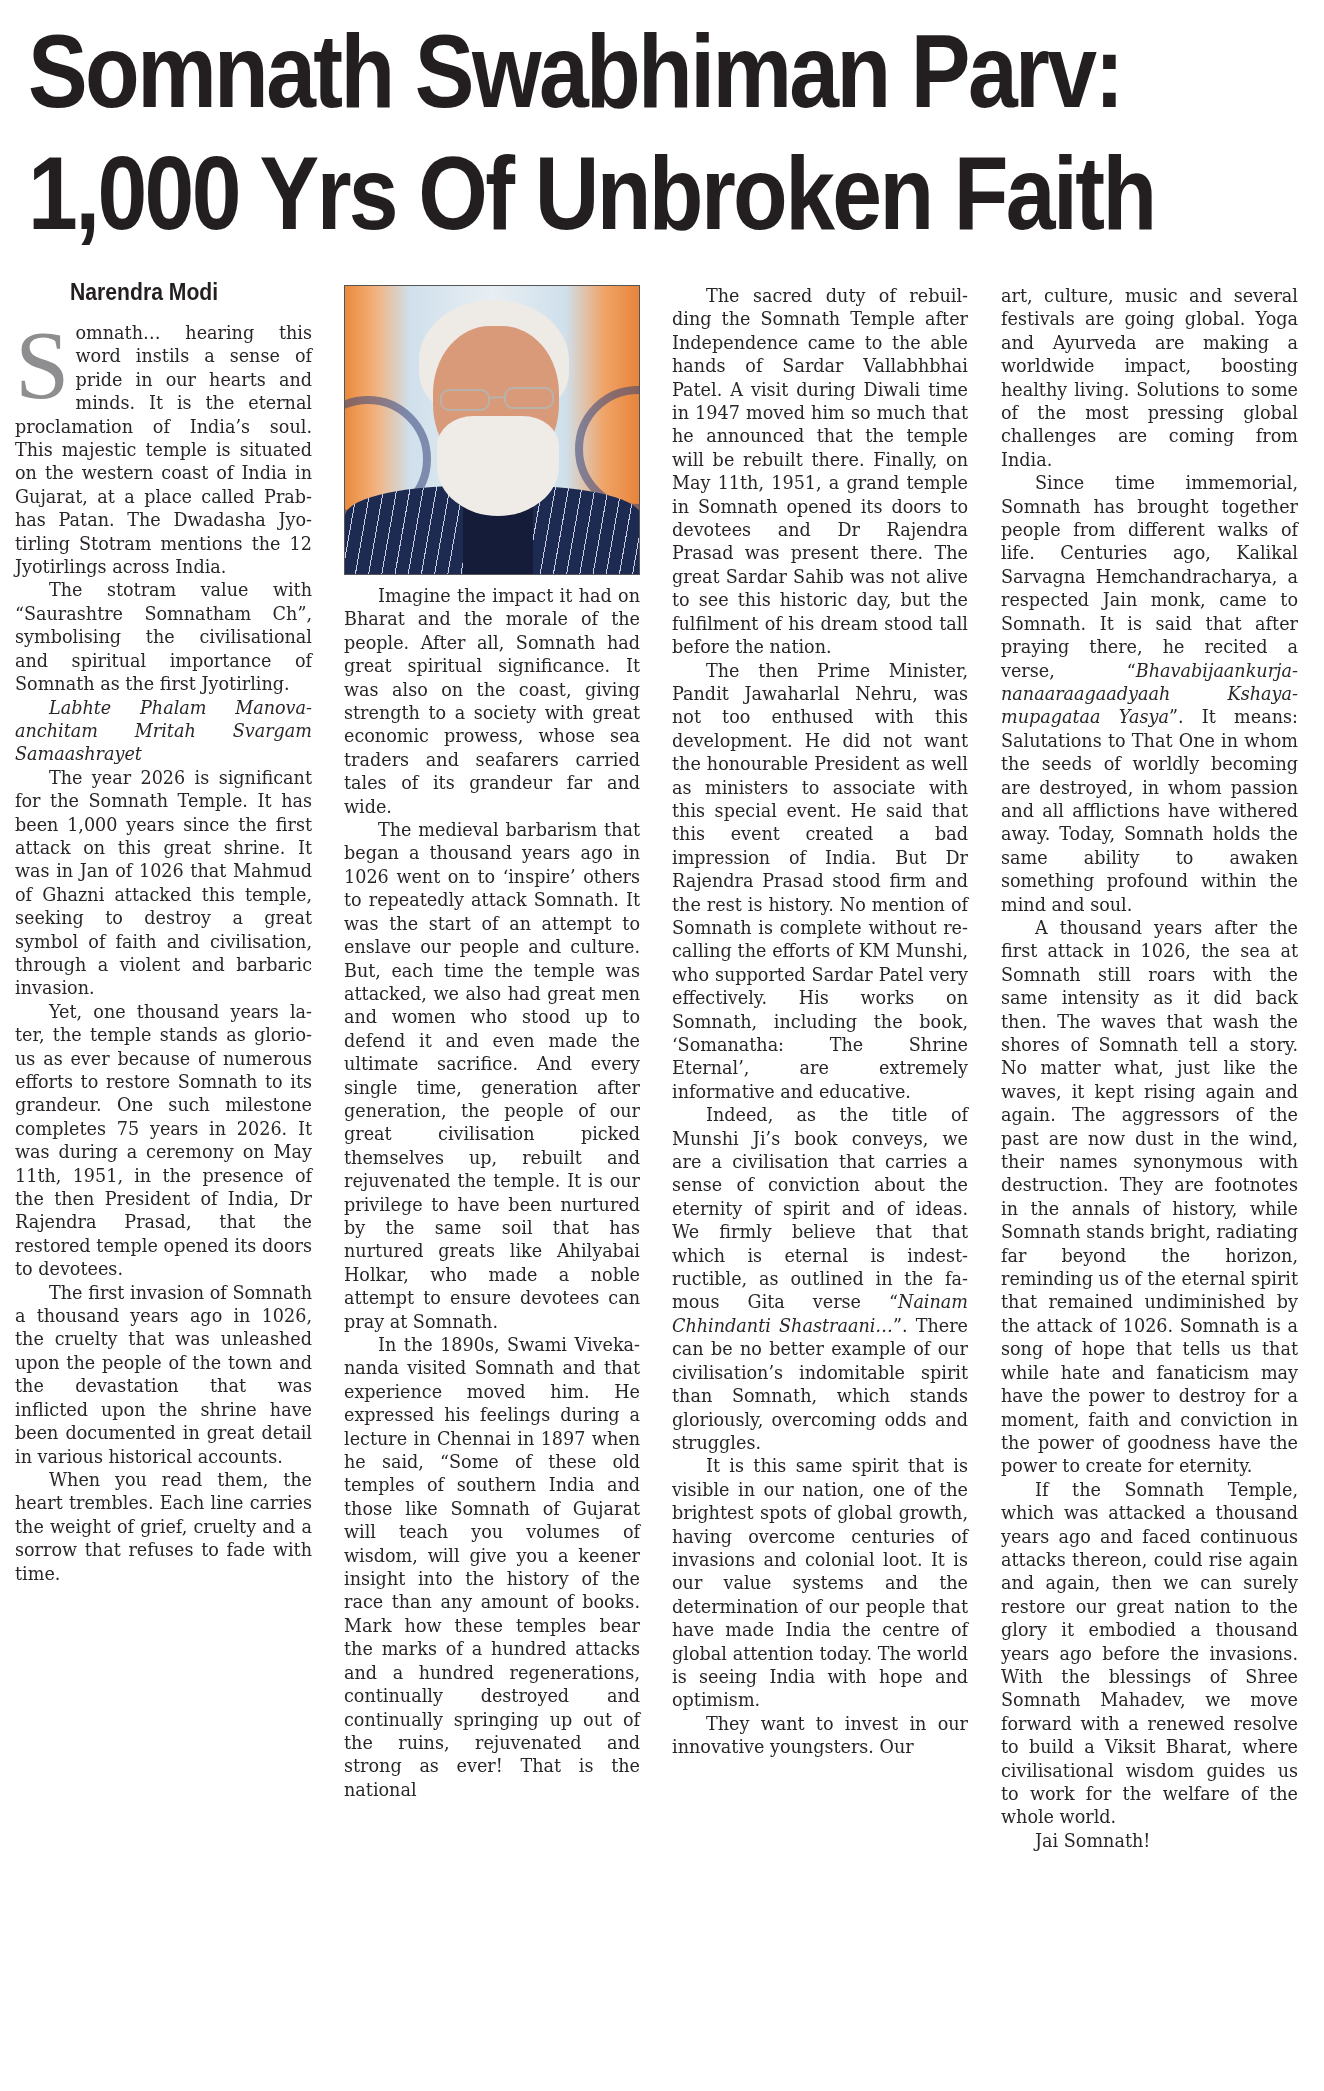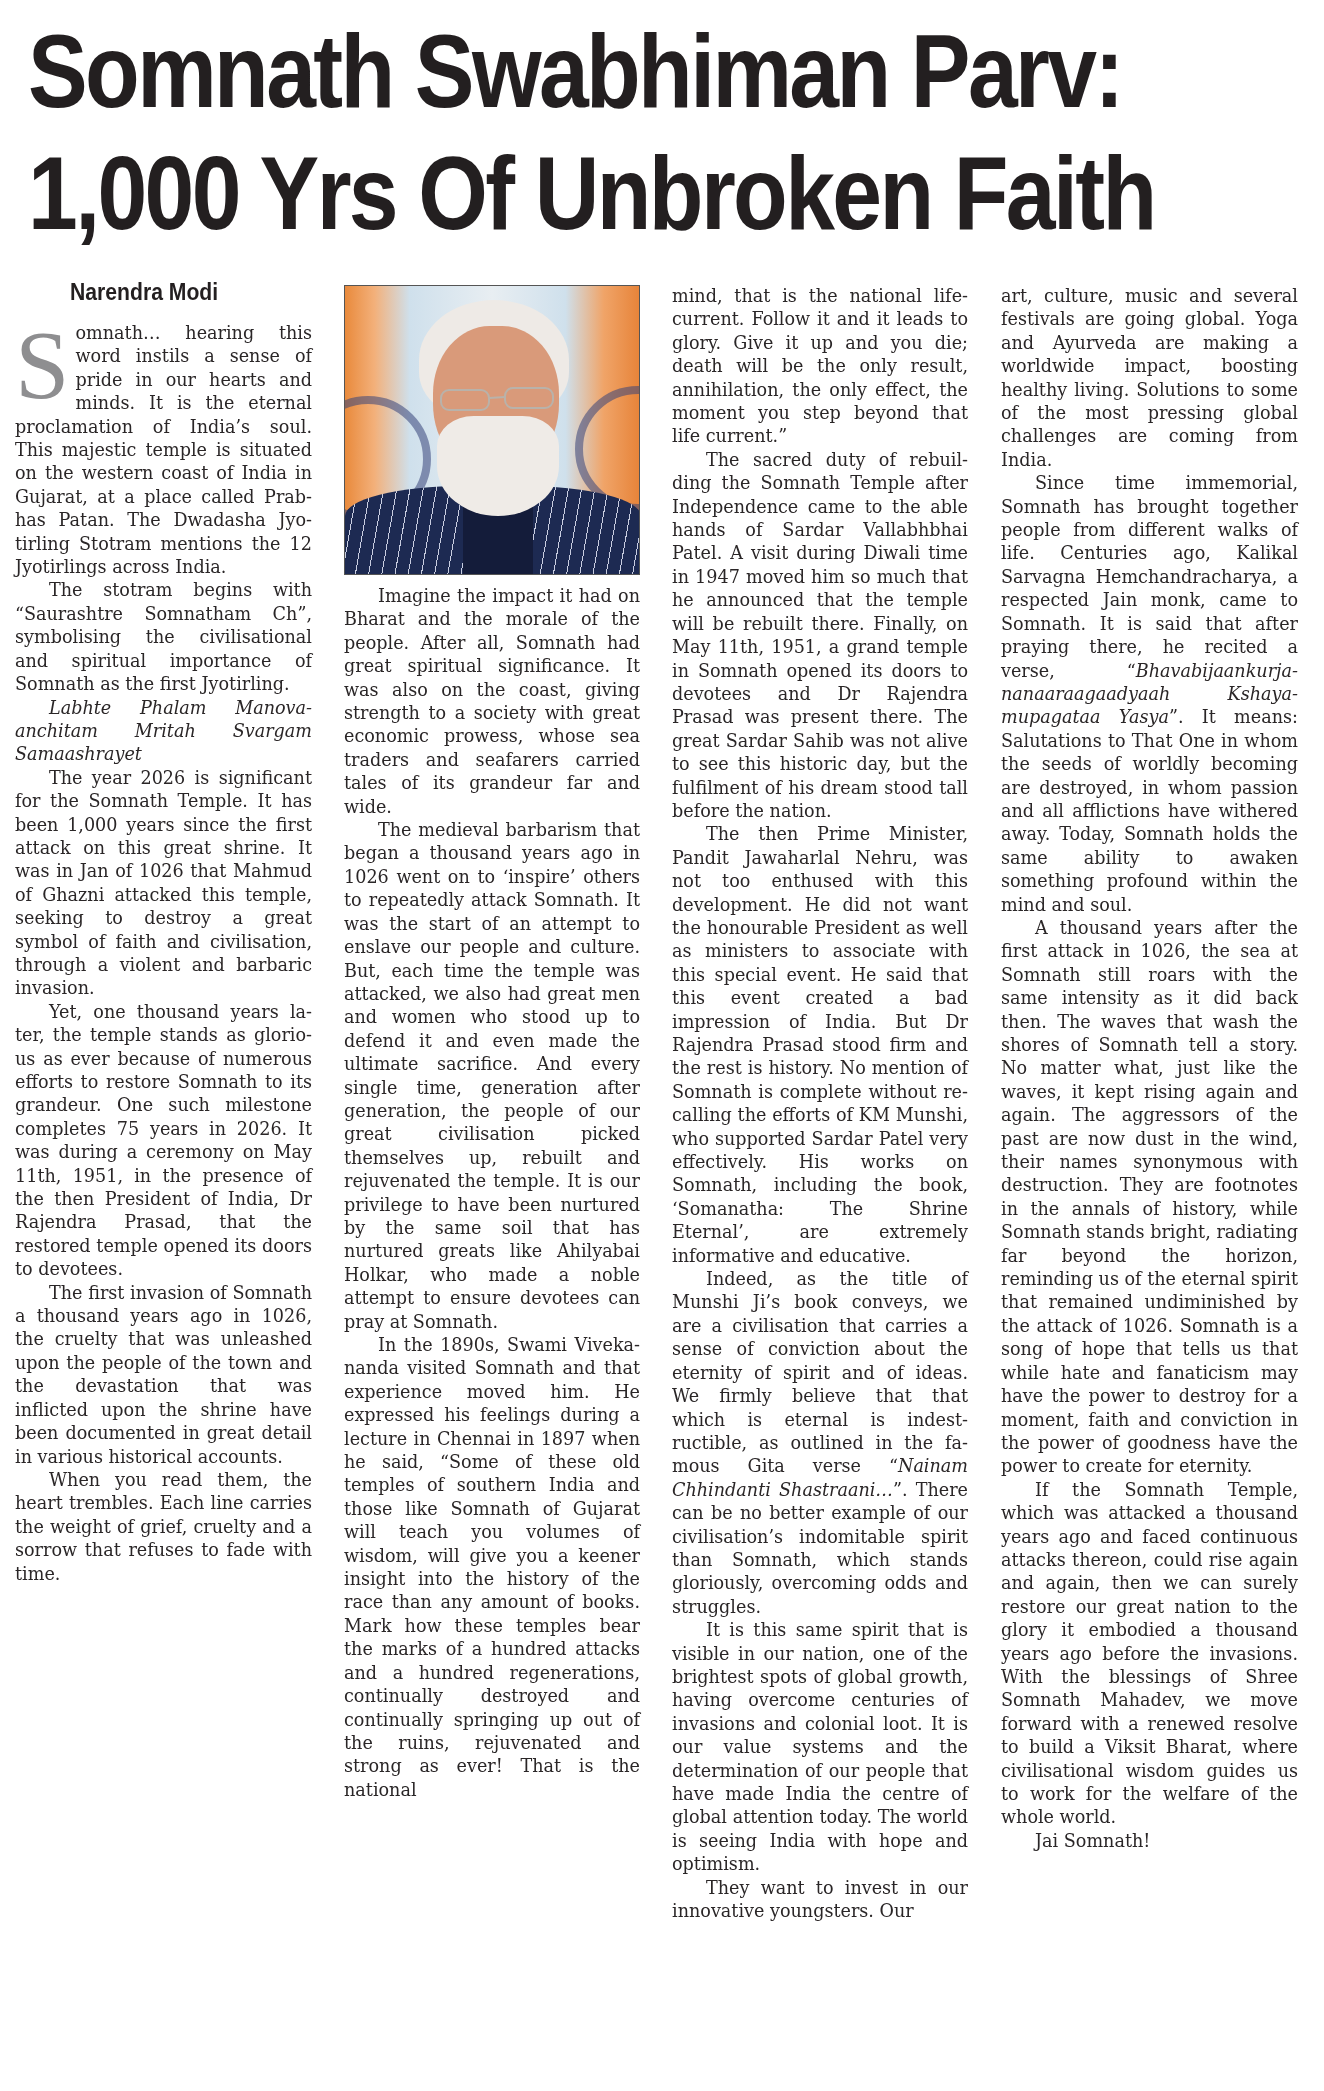--- a/index.html
+++ b/index.html
@@ -53,21 +53,21 @@
 
 <h1 class="headline">
   <span>Somnath Swabhiman Parv:</span>
   <span>1,000 Yrs Of Unbroken Faith</span>
 </h1>
 
 <div class="byline">Narendra Modi</div>
 
 <div class="col col1">
   <p class="noindent"><span class="dropcap">S</span><span>omnath… hearing this word instils a sense of pride in our hearts and minds. It is the eternal procla­mation of India’s soul. This majestic temple is situated on the western coast of India in Gujarat, at a place called Prab­has Patan. The Dwadasha Jyo­tirling Stotram mentions the 12 Jyotirlings across India.</span></p>
-  <p>The stotram begins with “Saurashtre Somnatham Ch”, symbolising the civilisa­tional and spiritual impor­tance of Somnath as the first Jyotirling.</p>
+  <p>The stotram value with “Saurashtre Somnatham Ch”, symbolising the civilisa­tional and spiritual impor­tance of Somnath as the first Jyotirling.</p>
   <p class="ital">Labhte Phalam Manova­anchitam Mritah Svargam Samaashrayet</p>
   <p>The year 2026 is significant for the Somnath Temple. It has been 1,000 years since the first attack on this great shrine. It was in Jan of 1026 that Mah­mud of Ghazni attacked this temple, seeking to destroy a great symbol of faith and civi­lisation, through a violent and barbaric invasion.</p>
   <p>Yet, one thousand years la­ter, the temple stands as glorio­us as ever because of numero­us efforts to restore Somnath to its grandeur. One such mi­lestone completes 75 years in 2026. It was during a ceremony on May 11th, 1951, in the presen­ce of the then President of In­dia, Dr Rajendra Prasad, that the restored temple opened its doors to devotees.</p>
   <p>The first invasion of Som­nath a thousand years ago in 1026, the cruelty that was un­leashed upon the people of the town and the devastation that was inflicted upon the shrine have been documen­ted in great detail in various historical accounts.</p>
   <p>When you read them, the heart trembles. Each line car­ries the weight of grief, cruel­ty and a sorrow that refuses to fade with time.</p>
 </div>
 
 <div class="col col2">
   <div class="photo" title="Portrait of Narendra Modi">
     <div class="flagwheel" style="left:-40px; top:110px; width:110px; height:110px;"></div>
@@ -82,21 +82,20 @@
     <div class="suit"></div>
     <div class="shirt"></div>
     <div class="beard"></div>
   </div>
   <p>Imagine the impact it had on Bharat and the morale of the people. After all, Somnath had great spiritual signifi­cance. It was also on the coast, giving strength to a society with great economic pro­wess, whose sea traders and seafarers carried tales of its grandeur far and wide.</p>
   <p>The medieval barbarism that began a thousand years ago in 1026 went on to ‘inspire’ others to repeatedly attack Somnath. It was the start of an attempt to enslave our people and culture. But, each time the temple was attacked, we also had great men and women who stood up to defend it and even made the ultimate sacri­fice. And every single time, ge­neration after generation, the people of our great civilisation picked themselves up, rebuilt and rejuvenated the temple. It is our privilege to have been nurtured by the same soil that has nurtured greats like Ahi­lyabai Holkar, who made a noble attempt to ensure devo­tees can pray at Somnath.</p>
   <p>In the 1890s, Swami Viveka­nanda visited Somnath and that experience moved him. He expressed his feelings du­ring a lecture in Chennai in 1897 when he said, “Some of these old temples of southern India and those like Somnath of Gujarat will teach you volu­mes of wisdom, will give you a keener insight into the history of the race than any amount of books. Mark how these temples bear the marks of a hundred attacks and a hund­red regenerations, continual­ly destroyed and continually springing up out of the ruins, rejuvenated and strong as ever! That is the national</p>
 </div>
 
 <div class="col col3">
-  <p class="cont">mind, that is the national life-current. Follow it and it leads to glory. Give it up and you die; death will be the only result, annihilation, the only effect, the moment you step beyond that life current.”</p>
   <p>The sacred duty of rebuil­ding the Somnath Temple af­ter Independence came to the able hands of Sardar Val­labhbhai Patel. A visit during Diwali time in 1947 moved him so much that he announced that the temple will be rebuilt there. Finally, on May 11th, 1951, a grand temple in Som­nath opened its doors to devo­tees and Dr Rajendra Prasad was present there. The great Sardar Sahib was not alive to see this historic day, but the fulfilment of his dream stood tall before the nation.</p>
   <p>The then Prime Minister, Pandit Jawaharlal Nehru, was not too enthused with this development. He did not want the honourable Presi­dent as well as ministers to as­sociate with this special event. He said that this event created a bad impression of India. But Dr Rajendra Pra­sad stood firm and the rest is history. No mention of Som­nath is complete without re­calling the efforts of KM Munshi, who supported Sar­dar Patel very effectively. His works on Somnath, including the book, ‘Somanatha: The Shrine Eternal’, are extreme­ly informative and educative.</p>
   <p><span>Indeed, as the title of Munshi Ji’s book conveys, we are a civilisation that carries a sense of conviction about the eternity of spirit and of ideas. We firmly believe that that which is eternal is indest­ructible, as outlined in the fa­mous Gita verse “</span><span class="ital">Nainam Chhindanti Shastraani…</span><span>”. There can be no better examp­le of our civilisation’s indomi­table spirit than Somnath, which stands gloriously, over­coming odds and struggles.</span></p>
   <p>It is this same spirit that is visible in our nation, one of the brightest spots of global growth, having overcome cen­turies of invasions and coloni­al loot. It is our value systems and the determination of our people that have made India the centre of global attention today. The world is seeing In­dia with hope and optimism.</p>
   <p>They want to invest in our innovative youngsters. Our</p>
 </div>
 
 <div class="col col4">
   <p class="cont">art, culture, music and seve­ral festivals are going global. Yoga and Ayurveda are ma­king a worldwide impact, bo­osting healthy living. Solu­tions to some of the most pressing global challenges are coming from India.</p>
   <p><span>Since time immemorial, Somnath has brought together people from different walks of life. Centuries ago, Kalikal Sarvagna Hemchandracha­rya, a respected Jain monk, ca­me to Somnath. It is said that after praying there, he recited a verse, “</span><span class="ital">Bhavabijaankurja­nanaaraagaadyaah Kshaya­mupagataa Yasya</span><span>”. It means: Salutations to That One in whom the seeds of worldly be­coming are destroyed, in wh­om passion and all afflictions have withered away. Today, Somnath holds the same abili­ty to awaken something profo­und within the mind and soul.</span></p>

